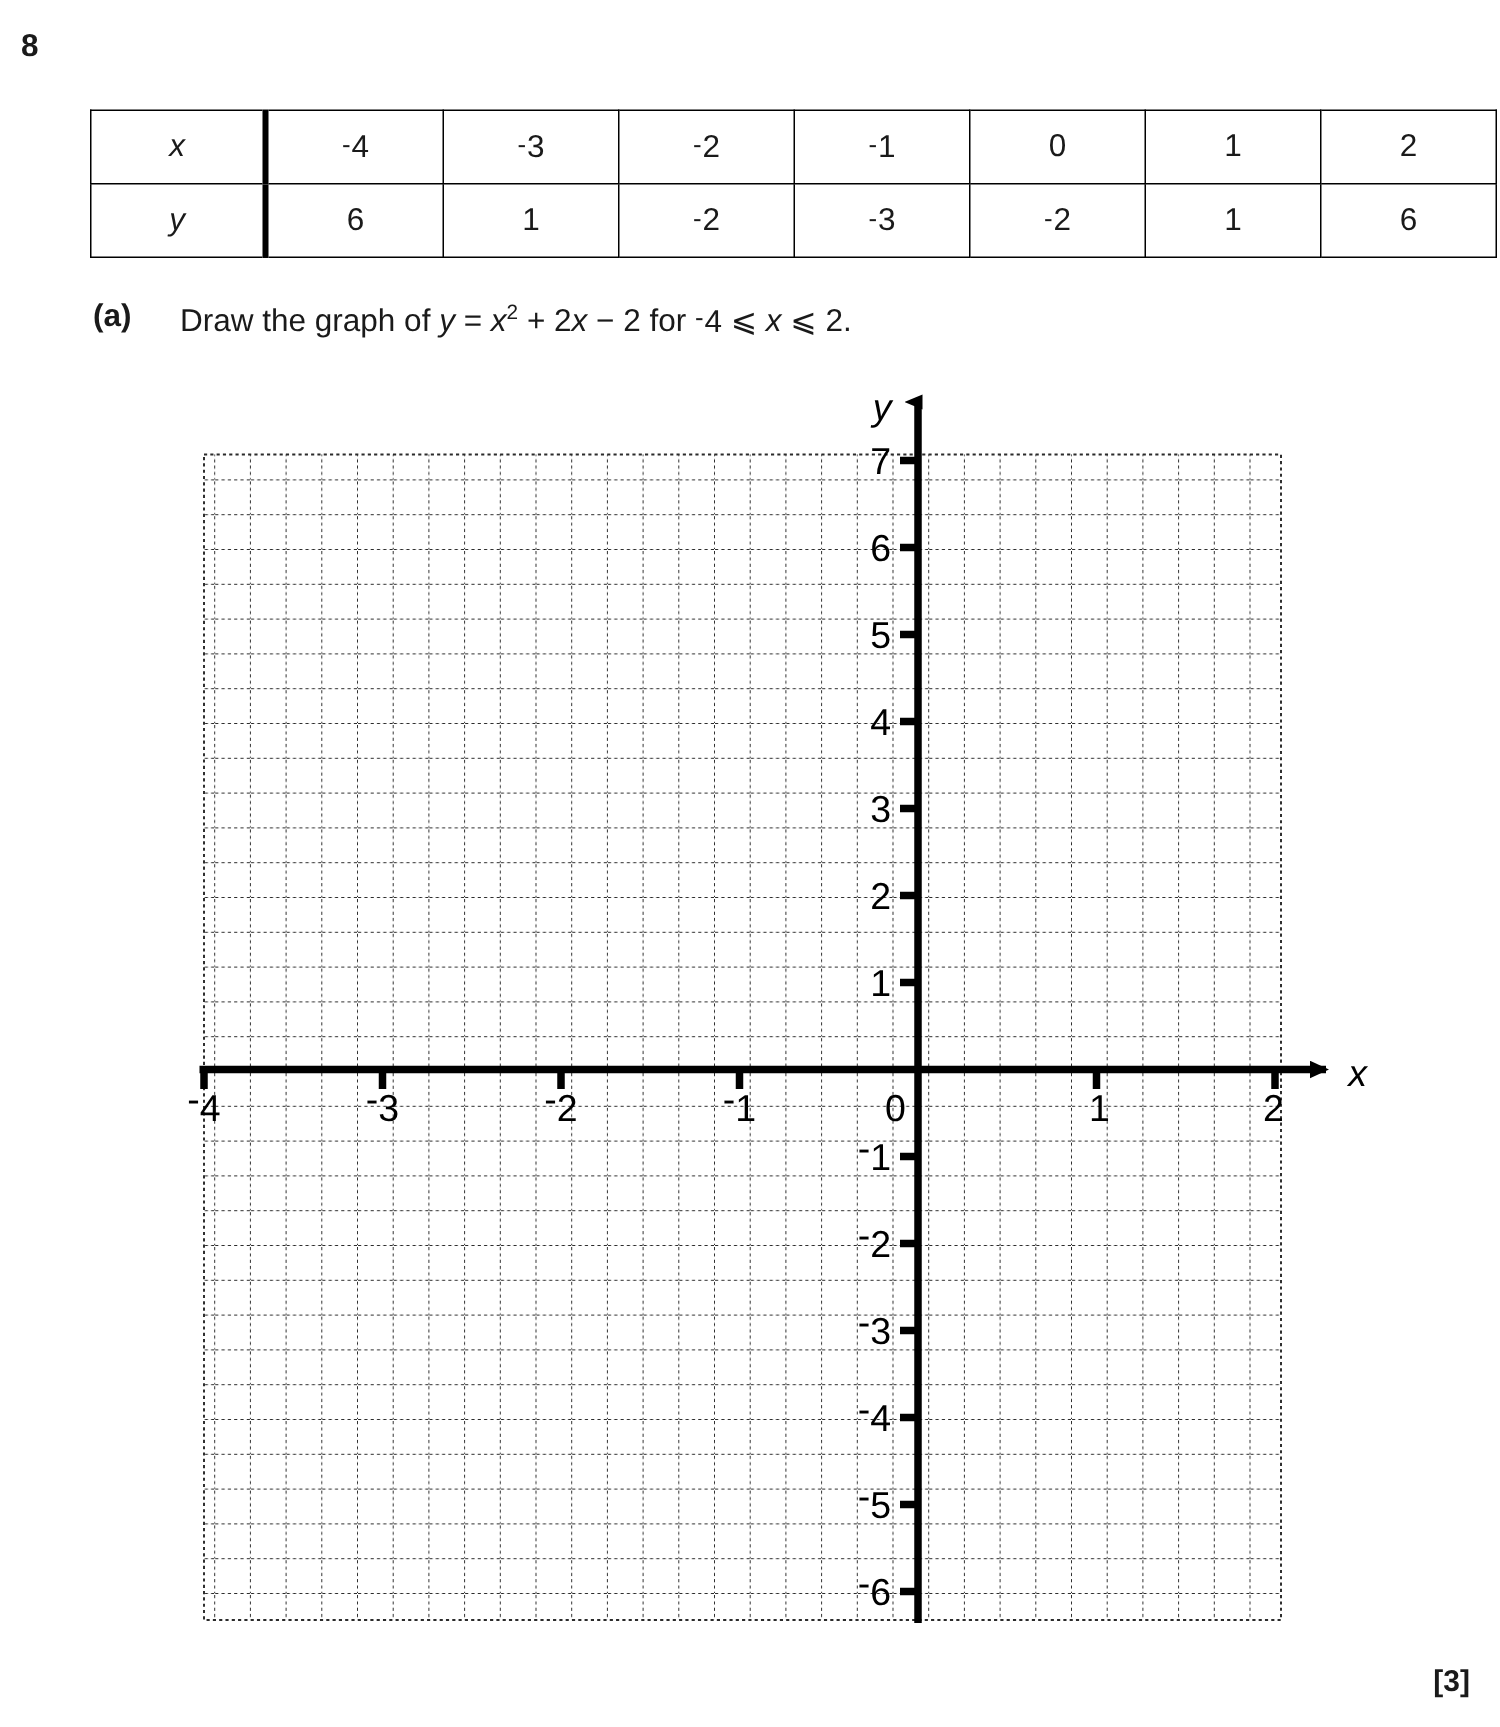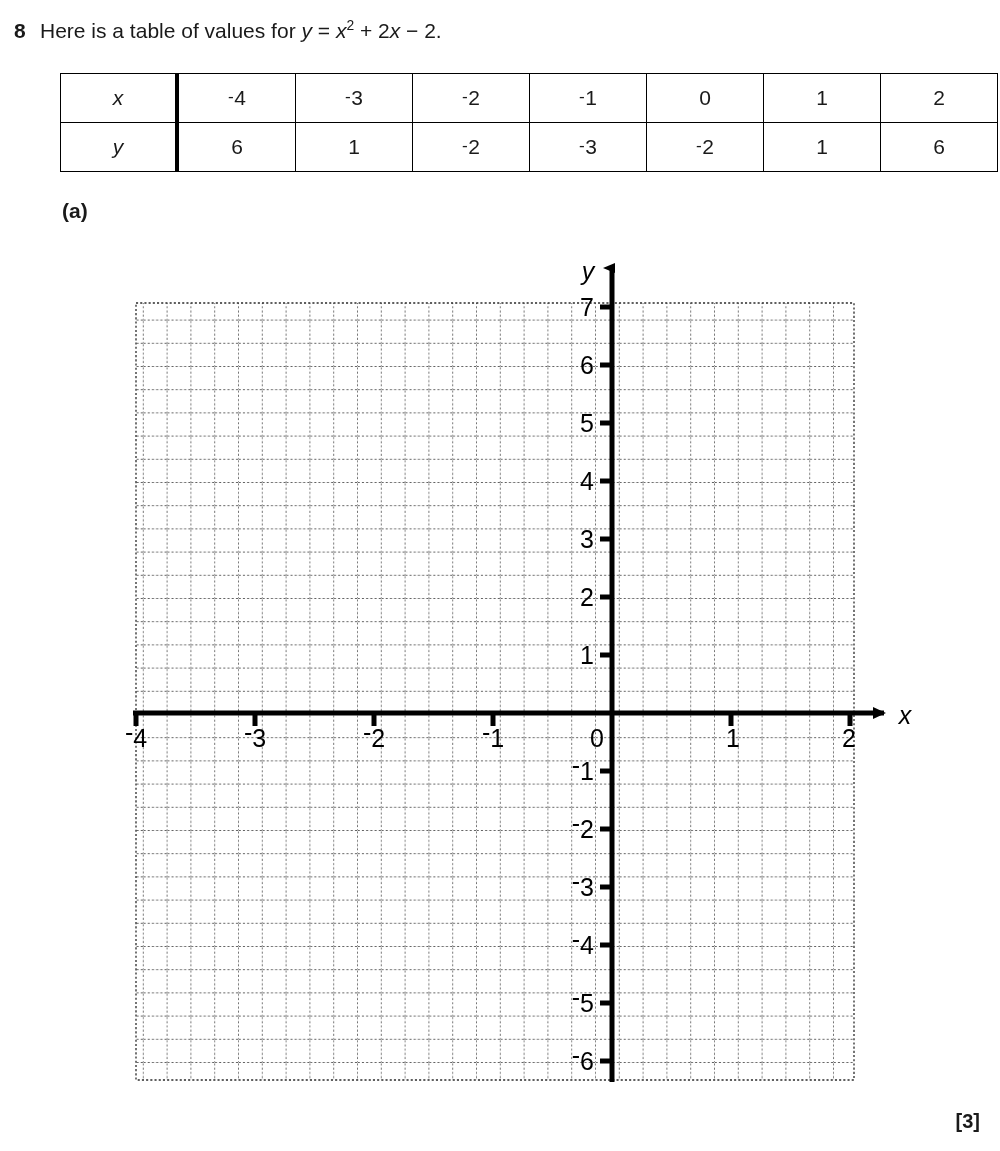--- a/index.html
+++ b/index.html
@@ -119,21 +119,20 @@
     top: 1110px;
     font-size: 20px;
     font-weight: bold;
   }
 </style>
 </head>
 <body>
 
 <div id="question-line">
   <span id="question-number">8</span>
-  <span id="question-text"><span>Here is a table of values for </span><span class="mvar">y</span><span> = </span><span class="mvar">x</span><span class="sup">2</span><span> + 2</span><span class="mvar">x</span><span> − 2.</span></span>
 </div>
 
 <table id="values-table">
   <tbody>
     <tr>
       <td class="hdr-cell"><span>x</span></td>
       <td class="val-cell"><span class="negsign">-</span>4</td>
       <td class="val-cell"><span class="negsign">-</span>3</td>
       <td class="val-cell"><span class="negsign">-</span>2</td>
       <td class="val-cell"><span class="negsign">-</span>1</td>
@@ -149,20 +148,21 @@
       <td class="val-cell"><span class="negsign">-</span>3</td>
       <td class="val-cell"><span class="negsign">-</span>2</td>
       <td class="val-cell">1</td>
       <td class="val-cell">6</td>
     </tr>
   </tbody>
 </table>
 
 <div id="part-a-line">
   <span id="part-a-label">(a)</span>
+  <span id="part-a-text"><span>Draw the graph of </span><span class="mvar">y</span><span> = </span><span class="mvar">x</span><span class="sup">2</span><span> + 2</span><span class="mvar">x</span><span> − 2</span><span> for </span><span><span class="negsign">-</span>4</span><span> ⩽ </span><span class="mvar">x</span><span> ⩽ </span><span>2.</span></span>
 </div>
 
 <div id="graph-area">
   <svg id="graph-svg" width="1000" height="860" viewBox="0 0 1000 860" xmlns="http://www.w3.org/2000/svg">
     <defs>
 
       <pattern id="minorGrid" width="23.8" height="23.2" patternUnits="userSpaceOnUse">
         <path d="M 23.8 0 L 0 0 0 23.2" fill="none" stroke="#2b2b2b" stroke-width="1.3" stroke-dasharray="2.1 2.1"></path>
       </pattern>
       <marker id="arrowUp" markerWidth="12" markerHeight="12" refX="5" refY="9" orient="auto" markerUnits="userSpaceOnUse">

